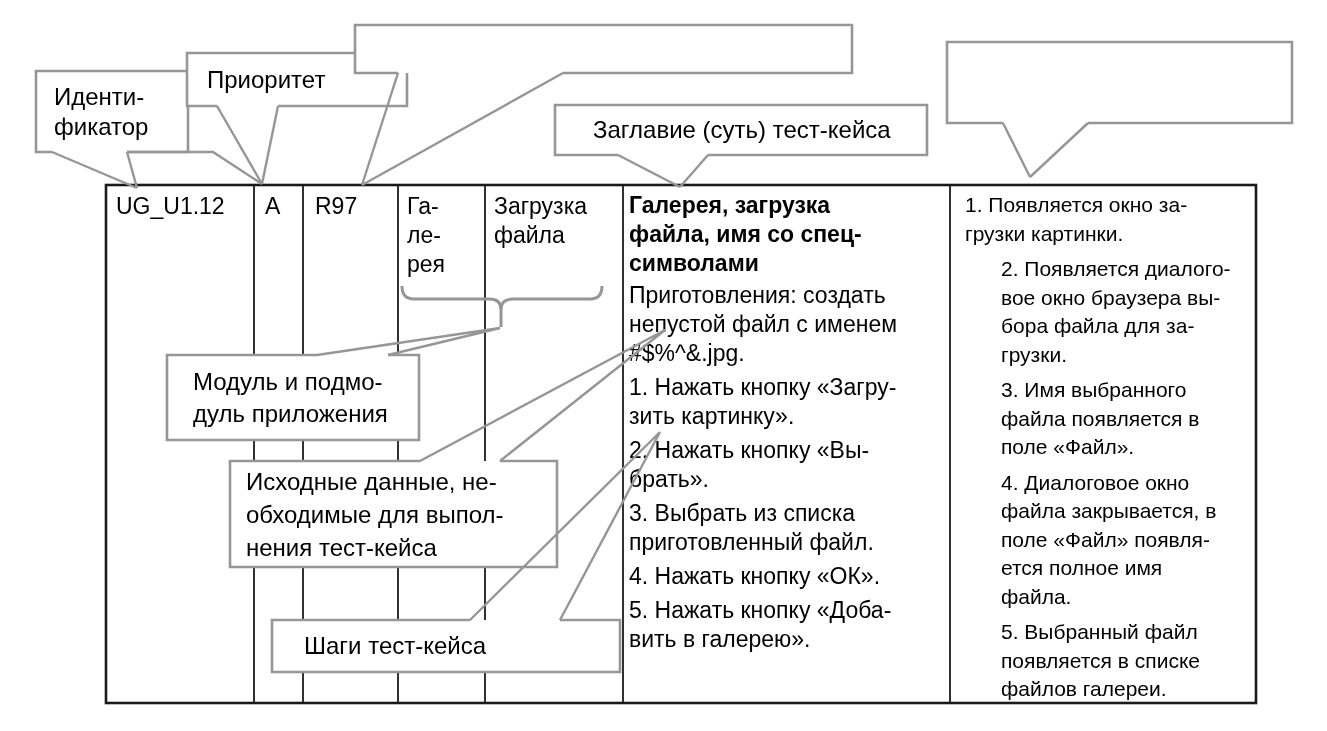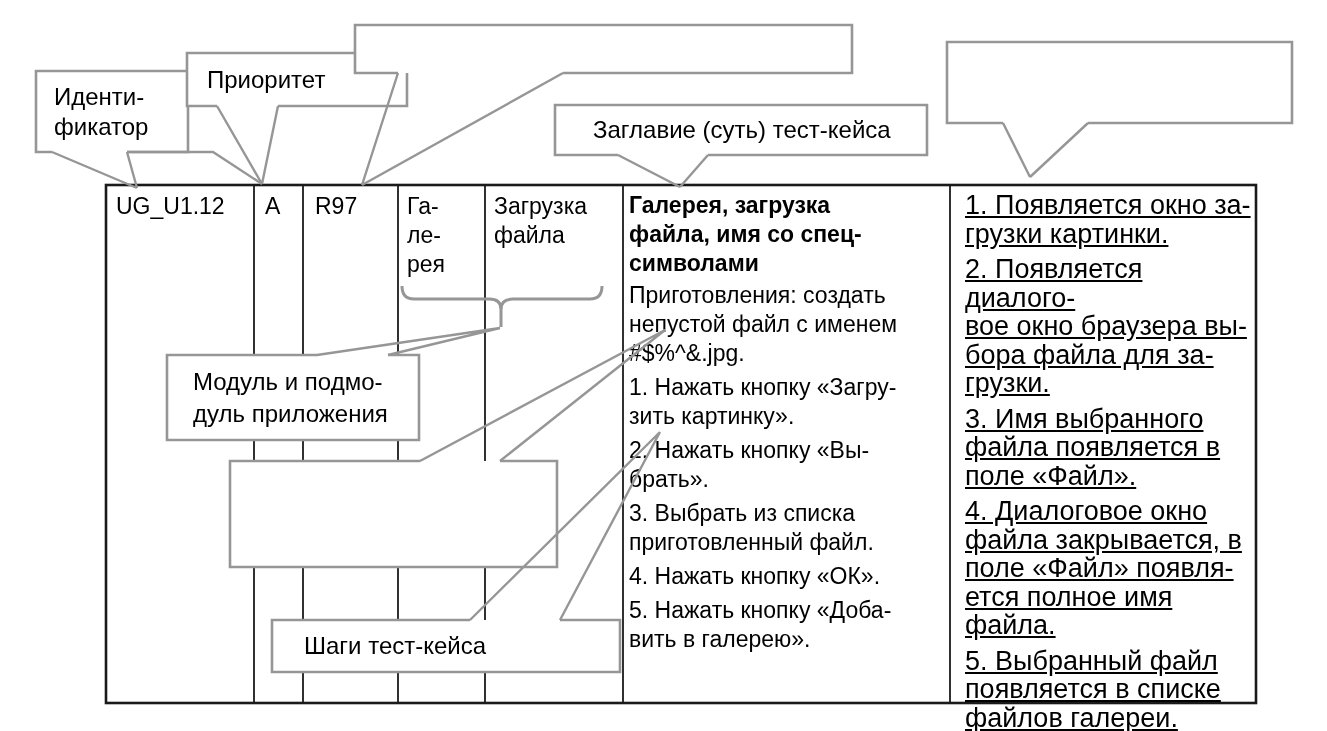--- a/index.html
+++ b/index.html
@@ -4,27 +4,27 @@
 <style>
   html,body{margin:0;padding:0;background:#fff;}
   #stage{position:relative;width:1327px;height:731px;background:#fff;overflow:hidden;
          font-family:"Liberation Sans",sans-serif;color:#000;}
   #stage svg{position:absolute;left:0;top:0;}
   #overlay-svg{pointer-events:none;}
   .abs{position:absolute;}
   .callout{display:flex;align-items:center;font-size:24px;line-height:30px;
            white-space:pre-line;color:#000;}
   .cell{font-size:23px;line-height:29px;white-space:pre-line;}
-  .cell7{font-size:27px;line-height:28.5px;white-space:pre-line;text-decoration:underline;}
+  .cell7{font-size:21px;line-height:28.5px;white-space:pre-line;}
   .bold{font-weight:bold;}
   .lh32{line-height:32px;}
   .lh33{line-height:33px;}
   .col6 .step{margin-top:5px;}
   .col6 .prep{margin-top:3px;}
-  .col7 > div + div{margin-top:7px;}
+  .col7 > div + div{margin-top:7px;margin-left:36px;}
 </style>
 </head>
 <body>
 
 <div id="stage">
 
   <svg id="base-svg" width="1327" height="731" viewBox="0 0 1327 731">
 
     <g>
       <rect x="106" y="185" width="1150" height="518" fill="#ffffff" stroke="#1a1a1a" stroke-width="2.6"></rect>
@@ -53,20 +53,23 @@
 
   <div class="abs callout" style="left:187px;top:53px;width:220px;height:53px;padding-left:20px;box-sizing:border-box;">Приоритет</div>
 
 
   <div class="abs callout" style="left:555px;top:105px;width:372px;height:50px;padding-left:38px;box-sizing:border-box;">Заглавие (суть) тест-кейса</div>
 
 
   <div class="abs callout lh32" style="left:167px;top:355px;width:252px;height:85px;padding-left:26px;box-sizing:border-box;">Модуль и подмо-
 дуль приложения</div>
 
+  <div class="abs callout lh33" style="left:230px;top:461px;width:327px;height:106px;padding-left:16px;box-sizing:border-box;">Исходные данные, не-
+обходимые для выпол-
+нения тест-кейса</div>
 
   <div class="abs callout" style="left:272px;top:620px;width:348px;height:52px;padding-left:32px;box-sizing:border-box;">Шаги тест-кейса</div>
 
   <div class="abs cell" style="left:116px;top:192px;width:135px;">UG_U1.12</div>
 
   <div class="abs cell" style="left:265px;top:192px;width:36px;">A</div>
 
   <div class="abs cell" style="left:315px;top:192px;width:80px;">R97</div>
 
   <div class="abs cell" style="left:407px;top:192px;width:75px;">Га-

